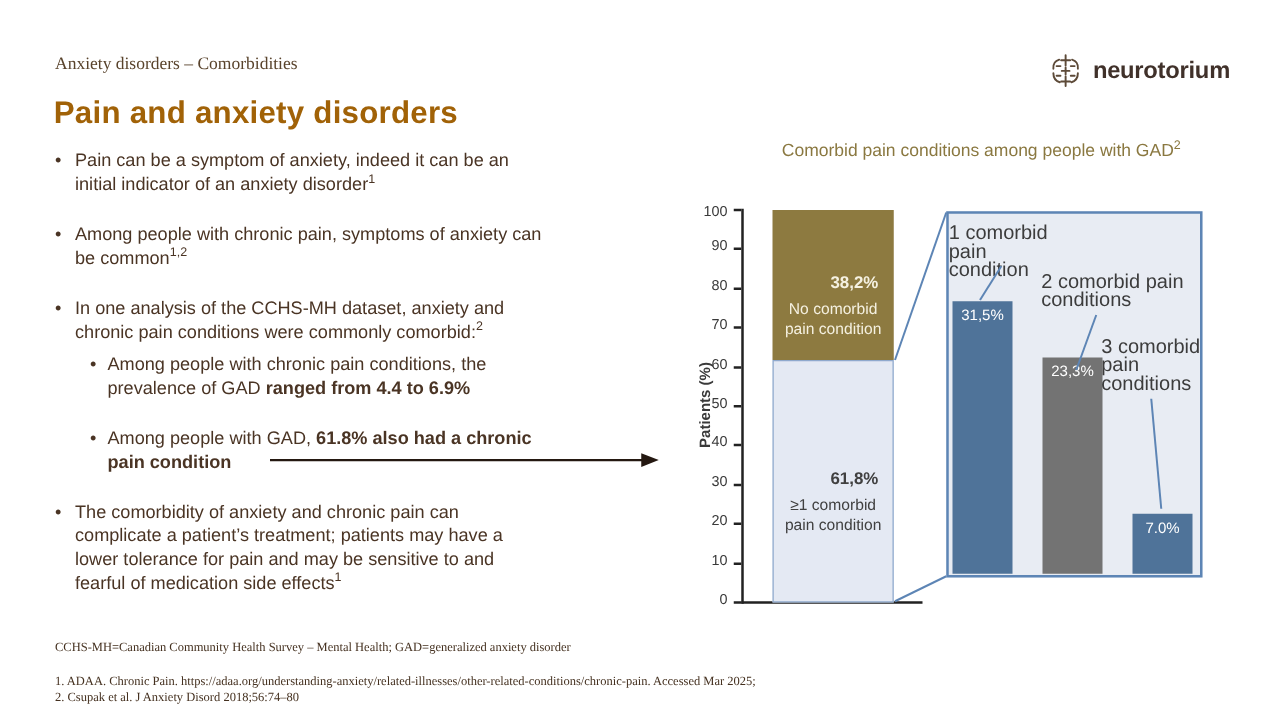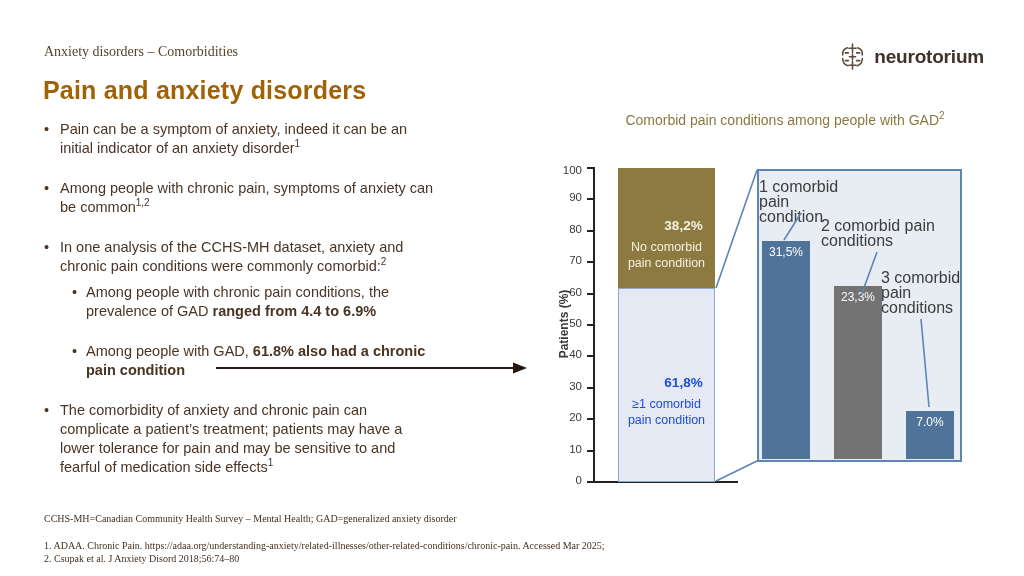--- a/index.html
+++ b/index.html
@@ -45,21 +45,21 @@
   .seg-none .seg-val{top:50px;} .seg-none .seg-sub{top:71px;}
 
   
   .inset{position:absolute;left:757px;top:169px;width:205px;height:293px;box-sizing:border-box;
          background:#e8ecf3;border:2px solid #5d85b5;z-index:1;}
   .ibar{position:absolute;bottom:1px;width:48px;}
   .ibar0{left:3px;} .ibar1{left:75px;} .ibar2{left:147px;}
   .ival{display:block;text-align:center;color:#ffffff;font-size:12px;padding-top:4px;}
   .iann{position:absolute;text-align:left;font-size:16px;color:#3c3c3c;line-height:15px;}
   .iann0{left:0;top:8px;width:86px;}
-  .iann1{left:62px;top:47px;width:116px;}
+  .iann1{left:74px;top:47px;width:116px;}
   .iann2{left:122px;top:99px;width:80px;}
 
   .overlay{position:absolute;left:0;top:0;z-index:2;pointer-events:none;}
 
   
   .footnote{position:absolute;left:44px;top:513px;width:700px;
             font-family:"Liberation Serif",serif;font-size:10px;color:#44301f;}
   .refs{position:absolute;left:44px;top:540px;width:720px;
         font-family:"Liberation Serif",serif;font-size:10px;line-height:12.5px;color:#44301f;}
 </style>
@@ -118,21 +118,21 @@
       <div class="ymark" style="top: 229.8px;"></div>
       <div class="ytick" style="top: 191.4px;">90</div>
       <div class="ymark" style="top: 198.4px;"></div>
       <div class="ytick" style="top: 164px;">100</div>
       <div class="ymark" style="top: 167px;"></div>
     </div>
   <div class="axis-y"></div>
   <div class="axis-x"></div>
 
   <div class="main-bar">
-    <div class="seg seg-ge1" style="height: 194.052px; background: rgb(228, 233, 243); color: #1d4ed8;">
+    <div class="seg seg-ge1" style="height: 194.052px; background: rgb(228, 233, 243); color: #404040;">
       <div class="seg-val">61,8%</div>
       <div class="seg-sub">≥1 comorbid pain condition</div>
     </div>
     <div class="seg seg-none" style="height: 119.948px; background: rgb(141, 122, 64); color: rgb(245, 241, 225);">
       <div class="seg-val">38,2%</div>
       <div class="seg-sub">No comorbid pain condition</div>
     </div>
   </div>
 
   <div class="inset">

